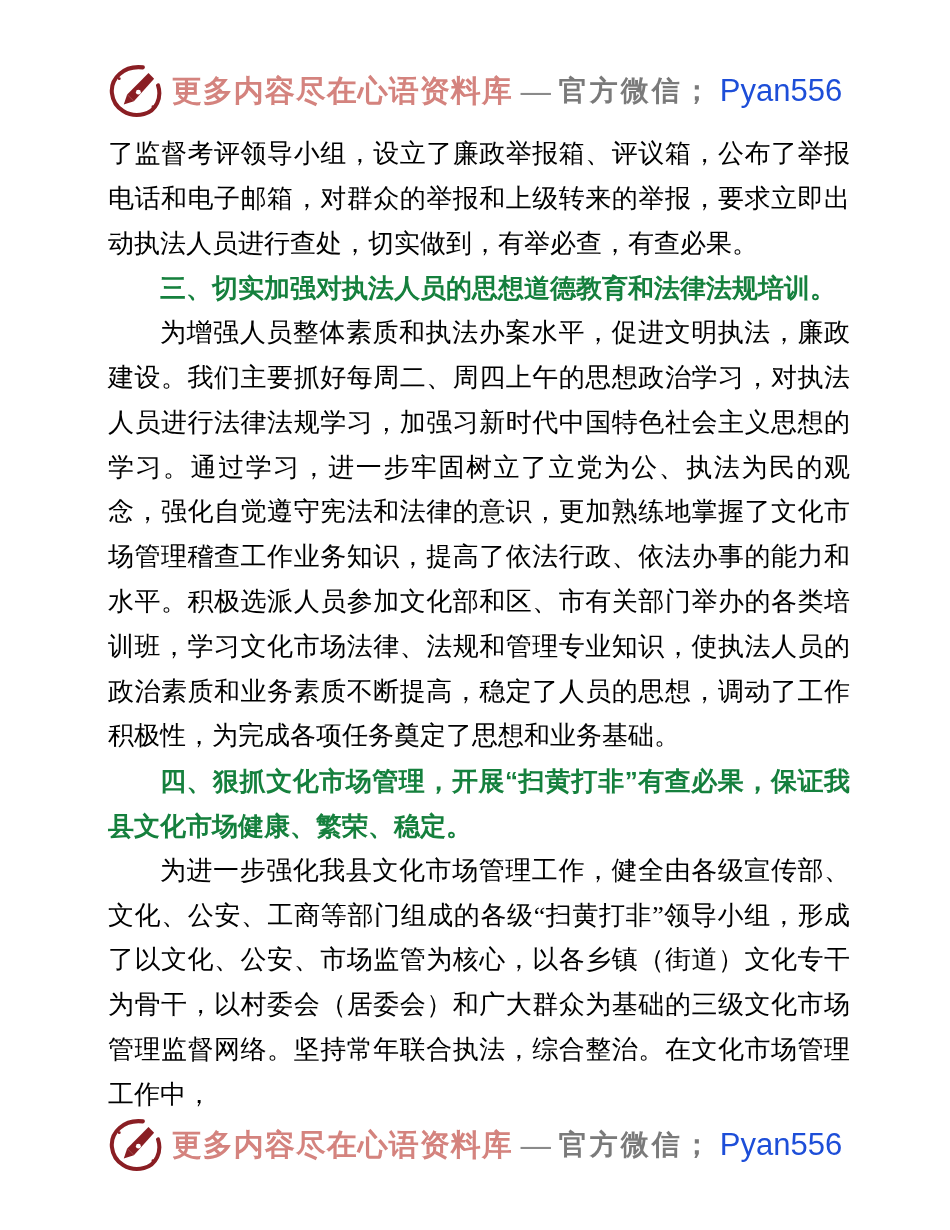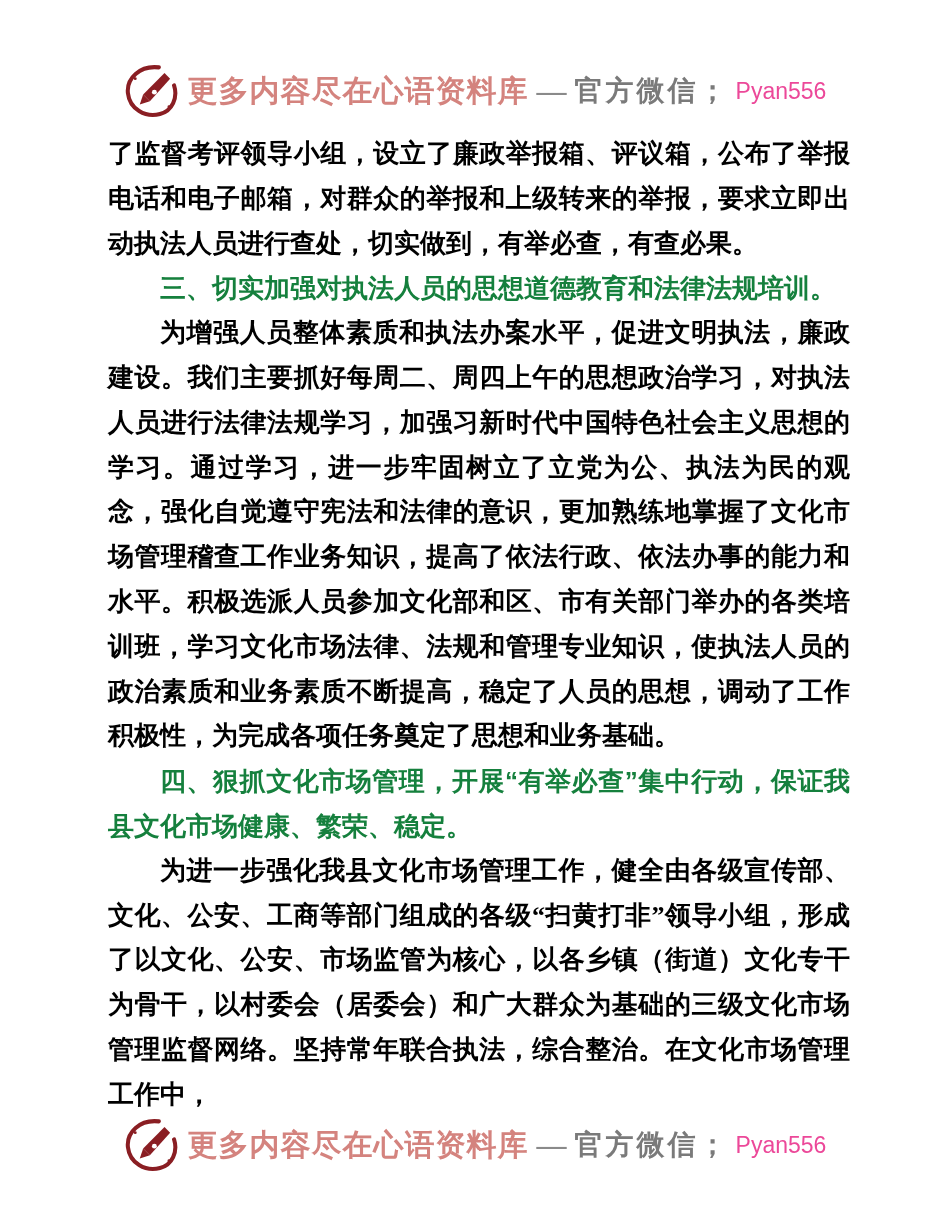--- a/index.html
+++ b/index.html
@@ -49,22 +49,22 @@
     margin: 0 2px;
   }
   .wm-wechat {
     color: #7a7a7a;
     font-size: 28px;
     font-weight: bold;
     letter-spacing: 3px;
     font-family: "Liberation Serif", serif;
   }
   .wm-account {
-    color: #ec4899;
-    font-size: 23px;
+    color: #1d4ed8;
+    font-size: 31px;
     font-family: "Liberation Sans", sans-serif;
   }
   
   .content {
     position: absolute;
     top: 132px;
     left: 108px;
     width: 742px;
     font-size: 26px;
     line-height: 44.8px;
@@ -72,21 +72,20 @@
     text-align: justify;
     text-justify: inter-ideograph;
   }
   .content p {
     margin: 0;
     padding: 0;
   }
   .body-para {
     text-indent: 2em;
     font-family: "Liberation Serif", serif;
-    font-weight: bold;
   }
   .body-para.no-indent {
     text-indent: 0;
   }
   .heading {
     text-indent: 2em;
     color: #15803d;
     font-weight: bold;
     font-family: "Liberation Sans", sans-serif;
   }
@@ -108,21 +107,21 @@
     <span class="wm-main">更多内容尽在心语资料库</span>
       <span class="wm-dash">—</span>
       <span class="wm-wechat">官方微信；</span>
     <span class="wm-account">Pyan556</span>
   </div>
 
   <div class="content">
     <p class="body-para no-indent">了监督考评领导小组，设立了廉政举报箱、评议箱，公布了举报电话和电子邮箱，对群众的举报和上级转来的举报，要求立即出动执法人员进行查处，切实做到，有举必查，有查必果。</p>
     <p class="heading">三、切实加强对执法人员的思想道德教育和法律法规培训。</p>
     <p class="body-para">为增强人员整体素质和执法办案水平，促进文明执法，廉政建设。我们主要抓好每周二、周四上午的思想政治学习，对执法人员进行法律法规学习，加强习新时代中国特色社会主义思想的学习。通过学习，进一步牢固树立了立党为公、执法为民的观念，强化自觉遵守宪法和法律的意识，更加熟练地掌握了文化市场管理稽查工作业务知识，提高了依法行政、依法办事的能力和水平。积极选派人员参加文化部和区、市有关部门举办的各类培训班，学习文化市场法律、法规和管理专业知识，使执法人员的政治素质和业务素质不断提高，稳定了人员的思想，调动了工作积极性，为完成各项任务奠定了思想和业务基础。</p>
-    <p class="heading">四、狠抓文化市场管理，开展“有举必查”集中行动，保证我县文化市场健康、繁荣、稳定。</p>
+    <p class="heading">四、狠抓文化市场管理，开展“扫黄打非”有查必果，保证我县文化市场健康、繁荣、稳定。</p>
     <p class="body-para">为进一步强化我县文化市场管理工作，健全由各级宣传部、文化、公安、工商等部门组成的各级“扫黄打非”领导小组，形成了以文化、公安、市场监管为核心，以各乡镇（街道）文化专干为骨干，以村委会（居委会）和广大群众为基础的三级文化市场管理监督网络。坚持常年联合执法，综合整治。在文化市场管理工作中，</p>
   </div>
 
   <div class="watermark bottom">
     <svg class="wm-logo" viewBox="0 0 48 48" aria-hidden="true">
       <path d="M31 3 C14 1 2 13 3.5 26 C5 40 19 48 32 44.5 C43 41.5 48 30 44.5 19" fill="none" stroke="#8a1e23" stroke-width="3.6" stroke-linecap="round"></path>
       <path d="M36 8 L17 27 L23 33 L41 13 Z" fill="#8a1e23"></path>
       <path d="M17 27 L14 36 L23 33 Z" fill="#8a1e23"></path>
       <circle cx="27" cy="25" r="2.2" fill="#ffffff"></circle>
       <circle cx="10" cy="13" r="1.3" fill="#8a1e23"></circle>

